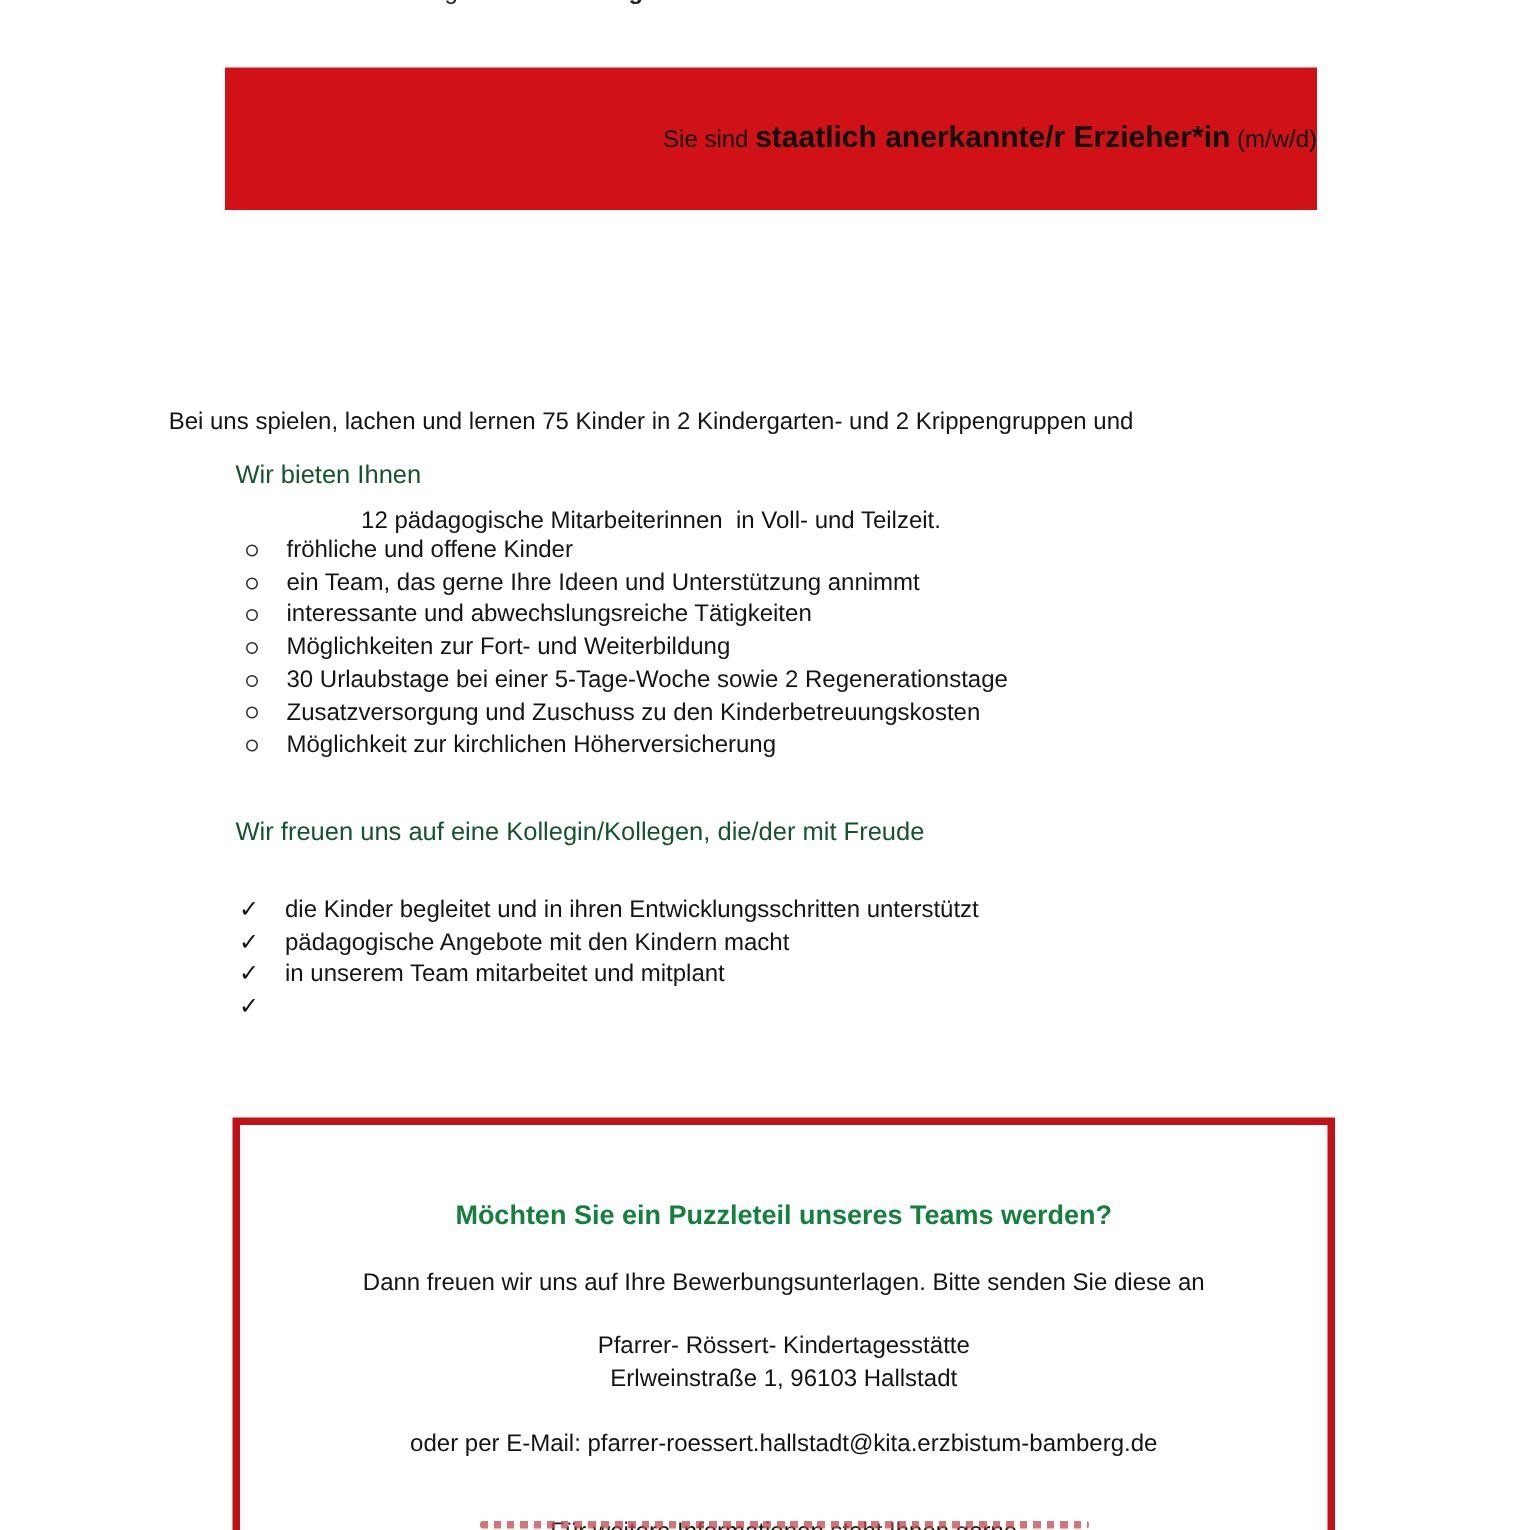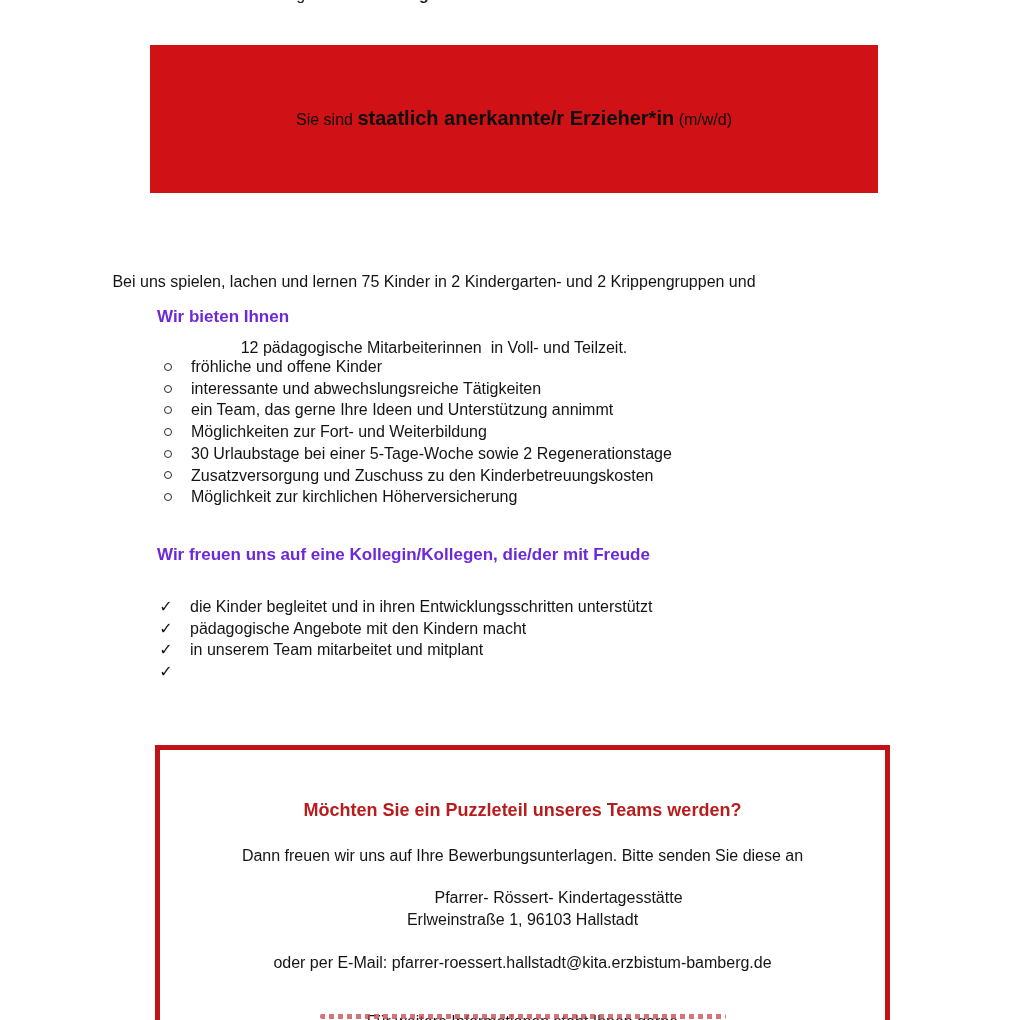--- a/index.html
+++ b/index.html
@@ -7,32 +7,32 @@
     width:1020px;height:1020px;overflow:hidden;position:relative;
     background:#ffffff;color:#141414;
     font-family:"Liberation Sans","DejaVu Sans",sans-serif;
     font-size:16px;
   }
   .centered{left:0;width:868px;text-align:center;position:absolute;}
   .top-line{top:-14px;line-height:18px;white-space:pre-wrap;color:#222;}
   .top-line .b{font-weight:bold;}
 
   .banner{
-    position:absolute;left:150px;top:45px;width:728px;height:148px;
+    position:absolute;left:150px;top:45px;width:728px;height:95px;
     background:#d01116;color:#0e0e0e;
     display:flex;flex-direction:column;justify-content:center;
-    text-align:center;
+    text-align:right;
   }
   .banner-line{line-height:28px;font-size:16px;white-space:pre-wrap;}
   .banner-line .b{font-size:20px;font-weight:bold;}
 
   .intro{top:227px;line-height:22px;white-space:pre-wrap;}
 
   .section-heading{
-    position:absolute;left:157px;color:#6d28d9;font-weight:bold;
+    position:absolute;left:157px;color:#14532d;font-weight:normal;
     font-size:17px;line-height:20px;
   }
   #offers-heading{top:307px;}
   #wishes-heading{top:545px;}
 
   ul.plain{
     list-style:none;margin:0;padding:0;position:absolute;left:158px;width:720px;
   }
   #offers-list{top:356px;}
   #wishes-list{top:596px;}
@@ -44,23 +44,23 @@
   .bullet-check{
     flex:none;width:16px;margin-right:16px;font-size:16px;color:#111;
     display:inline-block;text-align:center;
   }
 
   .contact-box{
     position:absolute;left:155px;top:745px;width:725px;height:340px;
     border:5px solid #c11218;background:#ffffff;
   }
   .contact-box .row{position:absolute;left:0;width:100%;text-align:center;line-height:20px;white-space:pre-wrap;}
-  .box-heading{top:50px;color:#b91c1c;font-weight:bold;font-size:18px;}
+  .box-heading{top:50px;color:#15803d;font-weight:bold;font-size:18px;}
   .box-intro{top:96px;}
-  .box-org{top:138px;padding-left:36px;}
+  .box-org{top:138px;}
   .box-address{top:160px;}
   .box-email{top:203px;}
   .box-info{top:262px;}
   .box-smudge{
     position:absolute;top:264px;left:22%;width:56%;height:5px;opacity:.75;
     background:repeating-linear-gradient(90deg,#c4474b 0 5px,rgba(0,0,0,0) 5px 9px);
     border-radius:2px;
   }
 </style>
 </head>
@@ -78,25 +78,25 @@
 </div>
 
 <div class="section-heading" id="offers-heading">Wir bieten Ihnen</div>
 <ul class="plain" id="offers-list">
     <li>
       <span class="bullet-circle"></span>
       <span>fröhliche und offene Kinder</span>
     </li>
     <li>
       <span class="bullet-circle"></span>
-      <span>interessante und abwechslungsreiche Tätigkeiten</span>
+      <span>ein Team, das gerne Ihre Ideen und Unterstützung annimmt</span>
     </li>
     <li>
       <span class="bullet-circle"></span>
-      <span>ein Team, das gerne Ihre Ideen und Unterstützung annimmt</span>
+      <span>interessante und abwechslungsreiche Tätigkeiten</span>
     </li>
     <li>
       <span class="bullet-circle"></span>
       <span>Möglichkeiten zur Fort- und Weiterbildung</span>
     </li>
     <li>
       <span class="bullet-circle"></span>
       <span>30 Urlaubstage bei einer 5-Tage-Woche sowie 2 Regenerationstage</span>
     </li>
     <li>

